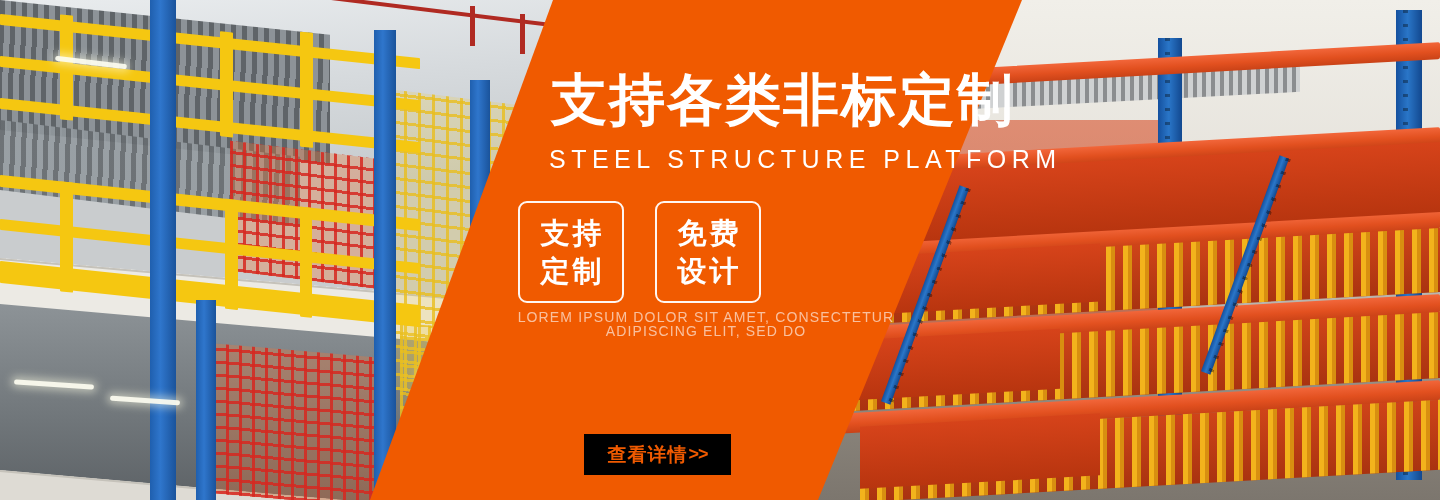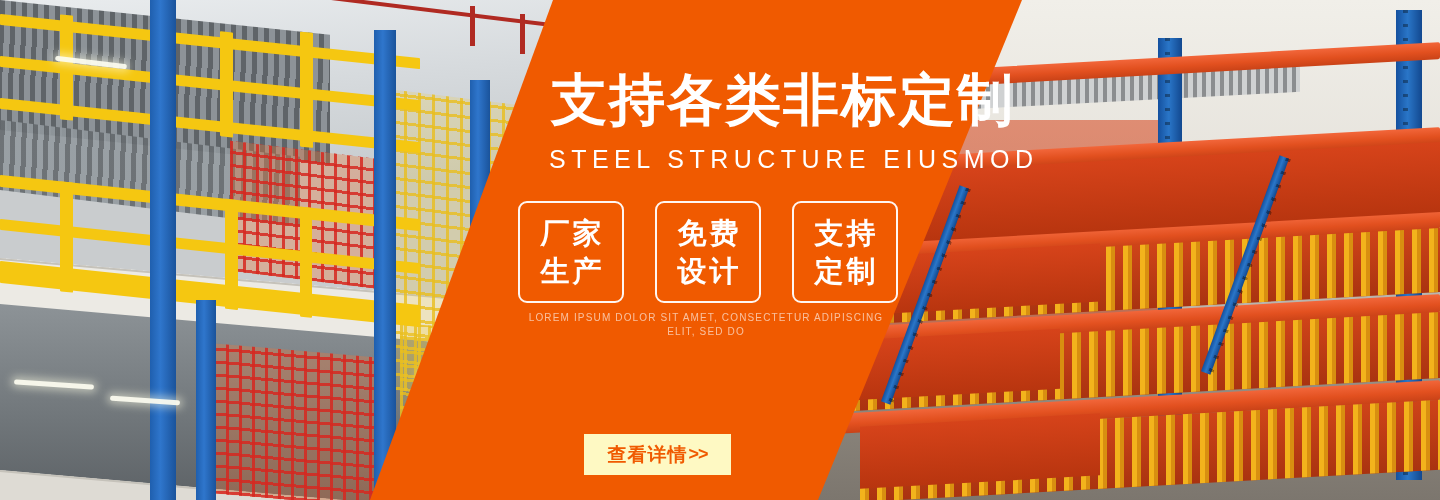--- a/index.html
+++ b/index.html
@@ -98,26 +98,26 @@
     border-radius:9px;
     display:flex;flex-direction:column;align-items:center;justify-content:center;
     color:#fff;font-size:29px;font-weight:bold;line-height:1.32;
     letter-spacing:3px;
   }
   .badge span{display:block;text-indent:3px;}
 
   .lorem{
     position:absolute;left:500px;top:311px;width:380px;
     text-align:center;color:rgba(255,255,255,.62);
-    font-size:10px;letter-spacing:1.15px;line-height:13.5px;
+    font-size:14px;letter-spacing:1.15px;line-height:13.5px;
   }
 
   .cta{
     position:absolute;left:568px;top:434px;
-    width:147px;height:41px;background:#fef9c3;
+    width:147px;height:41px;background:#000000;
     display:flex;align-items:center;justify-content:center;
     color:#f05a00;font-size:19px;font-weight:bold;letter-spacing:1px;
     cursor:pointer;
   }
   .cta .arrows{font-weight:bold;letter-spacing:-1px;margin-left:1px;font-size:18px;}
 </style>
 </head>
 <body>
 
 <div class="banner">
@@ -200,35 +200,31 @@
     <div class="pr-post" style="left:120px;top:180px;height:230px;width:10px;transform:rotate(20deg);"></div>
     <div class="pr-post" style="left:440px;top:150px;height:230px;width:10px;transform:rotate(20deg);"></div>
   </div>
 
   <div class="orange-panel"></div>
 
   <div class="content">
 
     <div class="headline">支持各类非标定制</div>
 
-    <div class="subtitle">STEEL STRUCTURE EIUSMOD</div>
+    <div class="subtitle">STEEL STRUCTURE PLATFORM</div>
 
     <div class="badges">
       <div class="badge">
-        <span>厂家</span>
-        <span>生产</span>
+        <span>支持</span>
+        <span>定制</span>
       </div>
       <div class="badge">
         <span>免费</span>
         <span>设计</span>
       </div>
-      <div class="badge">
-        <span>支持</span>
-        <span>定制</span>
-      </div>
     </div>
 
     <div class="lorem">
       <div>LOREM IPSUM DOLOR SIT AMET, CONSECTETUR ADIPISCING ELIT, SED DO</div>
     </div>
 
     <div class="cta">
       <span>查看详情</span>
       <span class="arrows">&gt;&gt;</span>
     </div>

